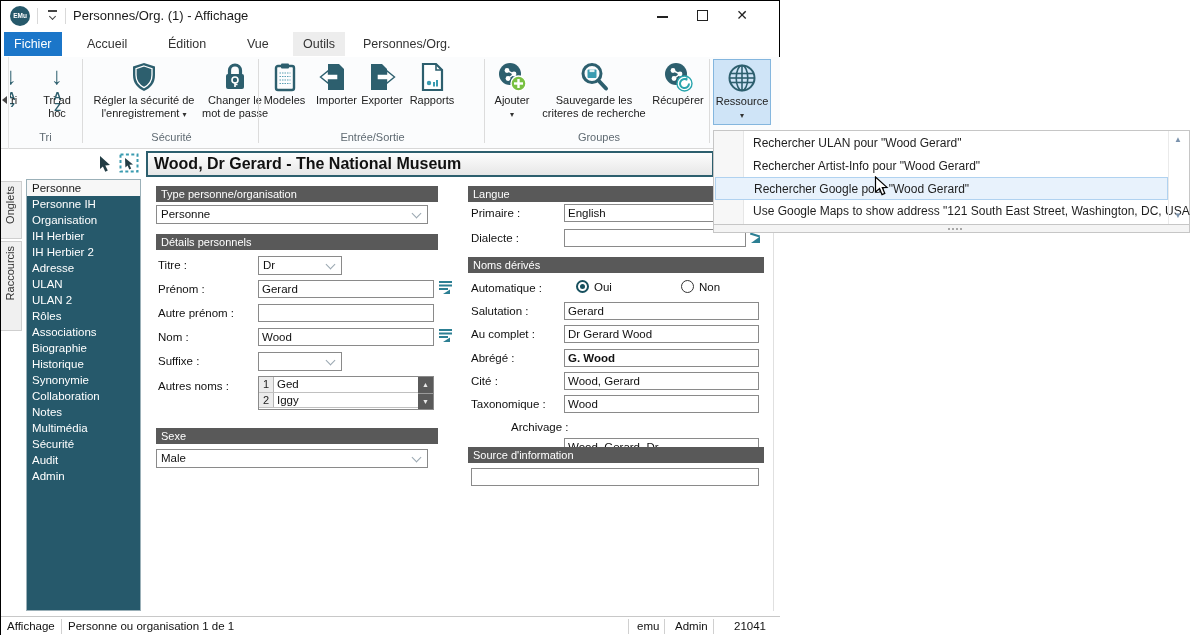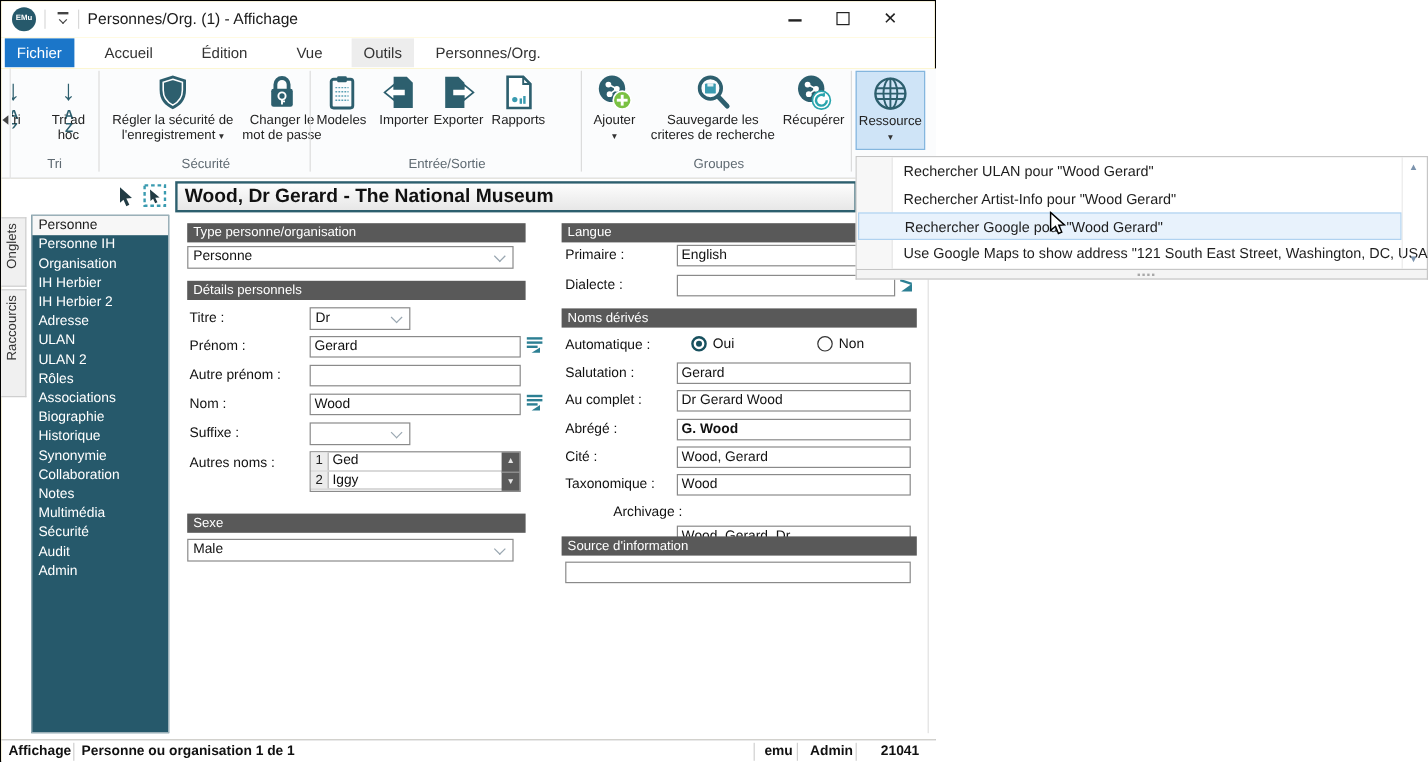--- a/index.html
+++ b/index.html
@@ -76,21 +76,21 @@
   .gscroll { position:absolute; right:0; top:0; width:15px; height:100%; background:#5a5a5a; display:flex; flex-direction:column; }
   .gscroll .ga { flex:1; color:#e8e8e8; font-size:7px; text-align:center; line-height:15px; }
   .gscroll .ga.top { border-bottom:1px solid #9a9a9a; }
   .radio { position:absolute; width:13px; height:13px; border-radius:50%; }
   .radio.sel { border:2.5px solid #17505e; }
   .radio.sel::after { content:""; position:absolute; left:1.5px; top:1.5px; width:5px; height:5px; border-radius:50%; background:#17505e; }
   .radio.unsel { border:1.5px solid #333; }
   .rlbl { position:absolute; font-size:11.5px; color:#111; line-height:14px; }
 
   
-  .statusbar { position:absolute; left:0; top:615px; width:779px; height:19px; border-top:1px solid #c8c8c8; background:#fff; font-size:11.5px; color:#111;font-weight:bold; }
+  .statusbar { position:absolute; left:0; top:615px; width:779px; height:19px; border-top:1px solid #c8c8c8; background:#fff; font-size:11.5px; color:#111; }
   .stcell { position:absolute; top:2px; line-height:15px; }
   .stsep { position:absolute; top:2px; width:1px; height:15px; background:#d0d0d0; }
 
   
   .menu { position:absolute; left:713px; top:130px; width:477px; height:95px; background:#fff; border:1px solid #c6c6c6; z-index:50; }
   .menu-gutter { position:absolute; left:0; top:0; width:30px; height:93px; background:#f7f7f7; border-right:1px solid #e6e6e6; }
   .mitem { position:absolute; left:1px; width:453px; height:23px; line-height:23px; font-size:12px; color:#1e1e1e; padding-left:38px; white-space:nowrap; }
   .mitem.hl { background:#e8f2fc; border:1px solid #b0d2f0; }
   .menu-scroll { position:absolute; right:0; top:0; width:21px; height:93px; border-left:1px solid #eaeaea; }
   .menu-scroll .up { position:absolute; left:5px; top:4px; font-size:8px; color:#7b93ad; }

